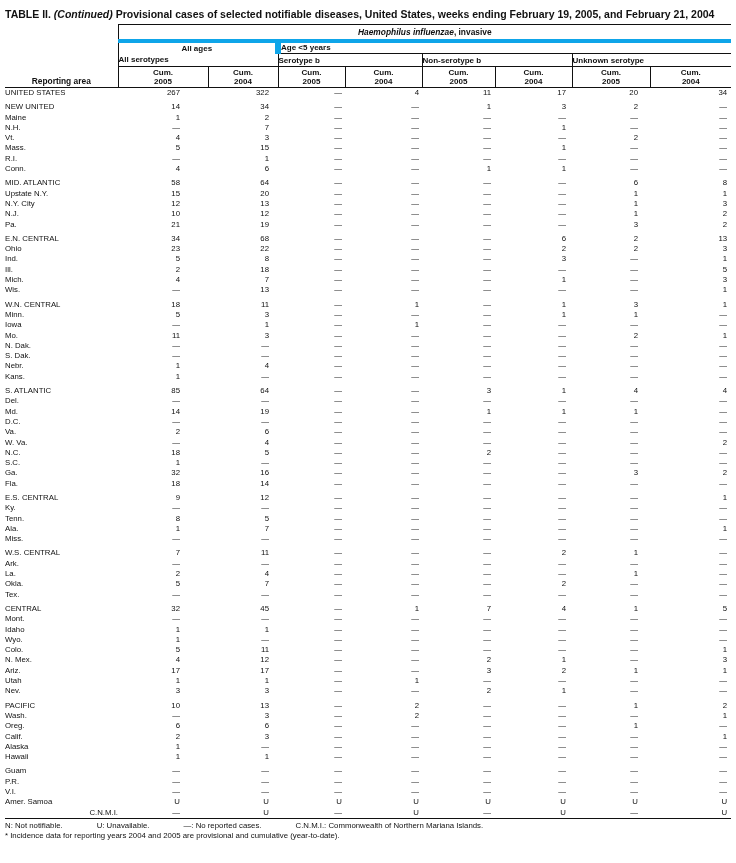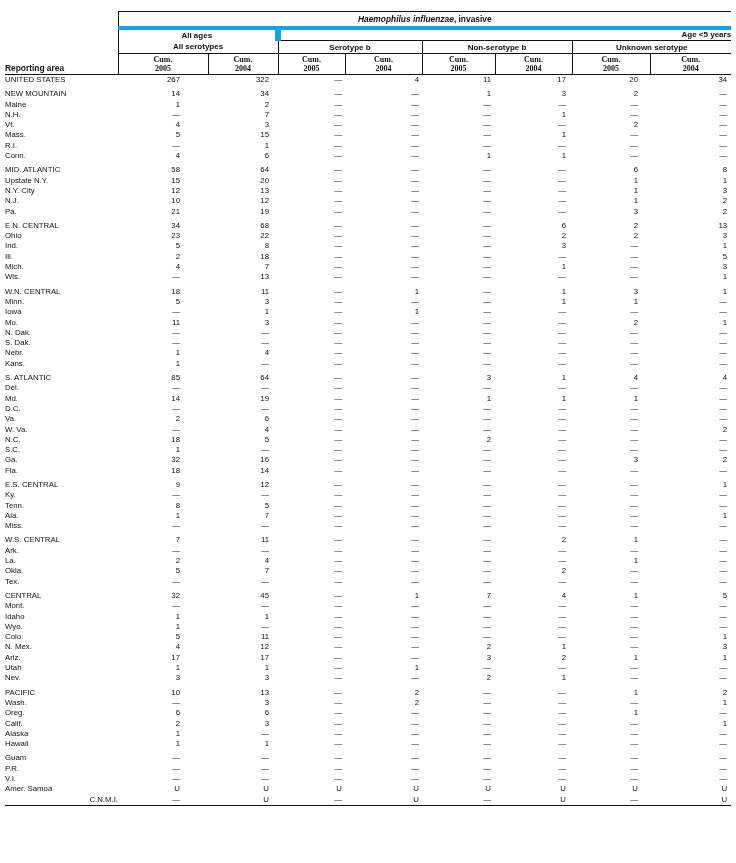--- a/index.html
+++ b/index.html
@@ -20,47 +20,52 @@
   col.c3 { width:67px; } col.c4 { width:77px; }
   col.c5 { width:73px; } col.c6 { width:77px; }
   col.c7 { width:78px; } col.c8 { width:81px; }
 
   th { font-weight:bold; font-size:8px; padding:0; }
   .h-disease {
     border-top:1px solid #111; border-bottom:4px solid #0ea5e9; border-left:1px solid #111;
     text-align:center; font-size:8.4px; height:16px; vertical-align:middle;
   }
   .h-disease .it { font-style:italic; }
-  .h-reporting { vertical-align:bottom; text-align:left; font-size:8.4px;
+  .h-reporting { vertical-align:bottom; text-align:center; font-size:8.4px;
     border-bottom:1px solid #111; padding-bottom:1px; }
   .h-allages { border-left:1px solid #111; text-align:center; height:13px; vertical-align:middle;margin-top:13px; }
-  .h-age5 { border-left:6px solid #0ea5e9; border-bottom:1px solid #111; text-align:right; height:13px; vertical-align:middle; }
-  .h-group { border-left:1px solid #111; border-bottom:1px solid #111; text-align:center; height:13px; vertical-align:middle;margin-left:38px; }
+  .h-age5 { border-left:6px solid #0ea5e9; border-bottom:1px solid #111; text-align:left; height:13px; vertical-align:middle; }
+  .h-group { border-left:1px solid #111; border-bottom:1px solid #111; text-align:left; height:13px; vertical-align:middle;margin-left:38px; }
   .h-cum { border-left:1px solid #111; border-bottom:1px solid #111; text-align:center;
-    height:21px; line-height:9.5px; vertical-align:middle;font-family:Liberation Serif, serif; }
+    height:21px; line-height:9.5px; vertical-align:middle; }
 
   td { font-size:7.8px; line-height:10.3px; height:10.3px; padding:0; white-space:nowrap; overflow:hidden; }
   td.area { text-align:left; }
   td.val { text-align:right; }
   td.v1 { padding-right:28px; } td.v2 { padding-right:9px; }
   td.v3 { padding-right:3px; }  td.v4 { padding-right:3px; }
   td.v5 { padding-right:4px; }  td.v6 { padding-right:6px; }
   td.v7 { padding-right:12px; } td.v8 { padding-right:4px; }
   tr.gap td { height:4px; line-height:4px; font-size:1px; }
   tbody:last-of-type tr:last-child td { border-bottom:1.5px solid #111;text-align:right; }
 
   .footnotes { width:726px; margin-top:2px; font-size:7.8px; line-height:10px; }
   .legend span { margin-right:34px; }
   .legend span:last-child { margin-right:0; }
 </style>
 </head>
 <body>
 
 <div class="page">
 
+  <div class="title">
+    <span>TABLE II.</span>
+    <span class="cont">(Continued)</span>
+    <span>Provisional cases of selected notifiable diseases, United States, weeks ending February 19, 2005, and February 21, 2004</span>
+  </div>
 
   <table id="main-table">
     <colgroup>
       <col class="c-area">
         <col class="c1">
         <col class="c2">
         <col class="c3">
         <col class="c4">
       <col class="c5">
         <col class="c6">
@@ -106,21 +111,21 @@
           <td class="val v6">17</td>
           <td class="val v7">20</td>
           <td class="val v8">34</td>
         </tr>
       </tbody>
       <tbody>
         <tr class="gap">
           <td colspan="9"></td>
         </tr>
         <tr>
-          <td class="area">NEW MOUNTAIN</td>
+          <td class="area">NEW UNITED</td>
           <td class="val v1">14</td>
           <td class="val v2">34</td>
           <td class="val v3">—</td>
           <td class="val v4">—</td>
           <td class="val v5">1</td>
           <td class="val v6">3</td>
           <td class="val v7">2</td>
           <td class="val v8">—</td>
         </tr>
         <tr>
@@ -880,15 +885,19 @@
           <td class="val v4">U</td>
           <td class="val v5">—</td>
           <td class="val v6">U</td>
           <td class="val v7">—</td>
           <td class="val v8">U</td>
         </tr>
       </tbody>
     </table>
 
   <div class="footnotes">
+    <div class="legend">
+      <span>N: Not notifiable.</span><span>U: Unavailable.</span><span>—: No reported cases.</span><span>C.N.M.I.: Commonwealth of Northern Mariana Islands.</span>
+    </div>
+    <div>* Incidence data for reporting years 2004 and 2005 are provisional and cumulative (year-to-date).</div>
   </div>
 
 </div>
 
 </body></html>

